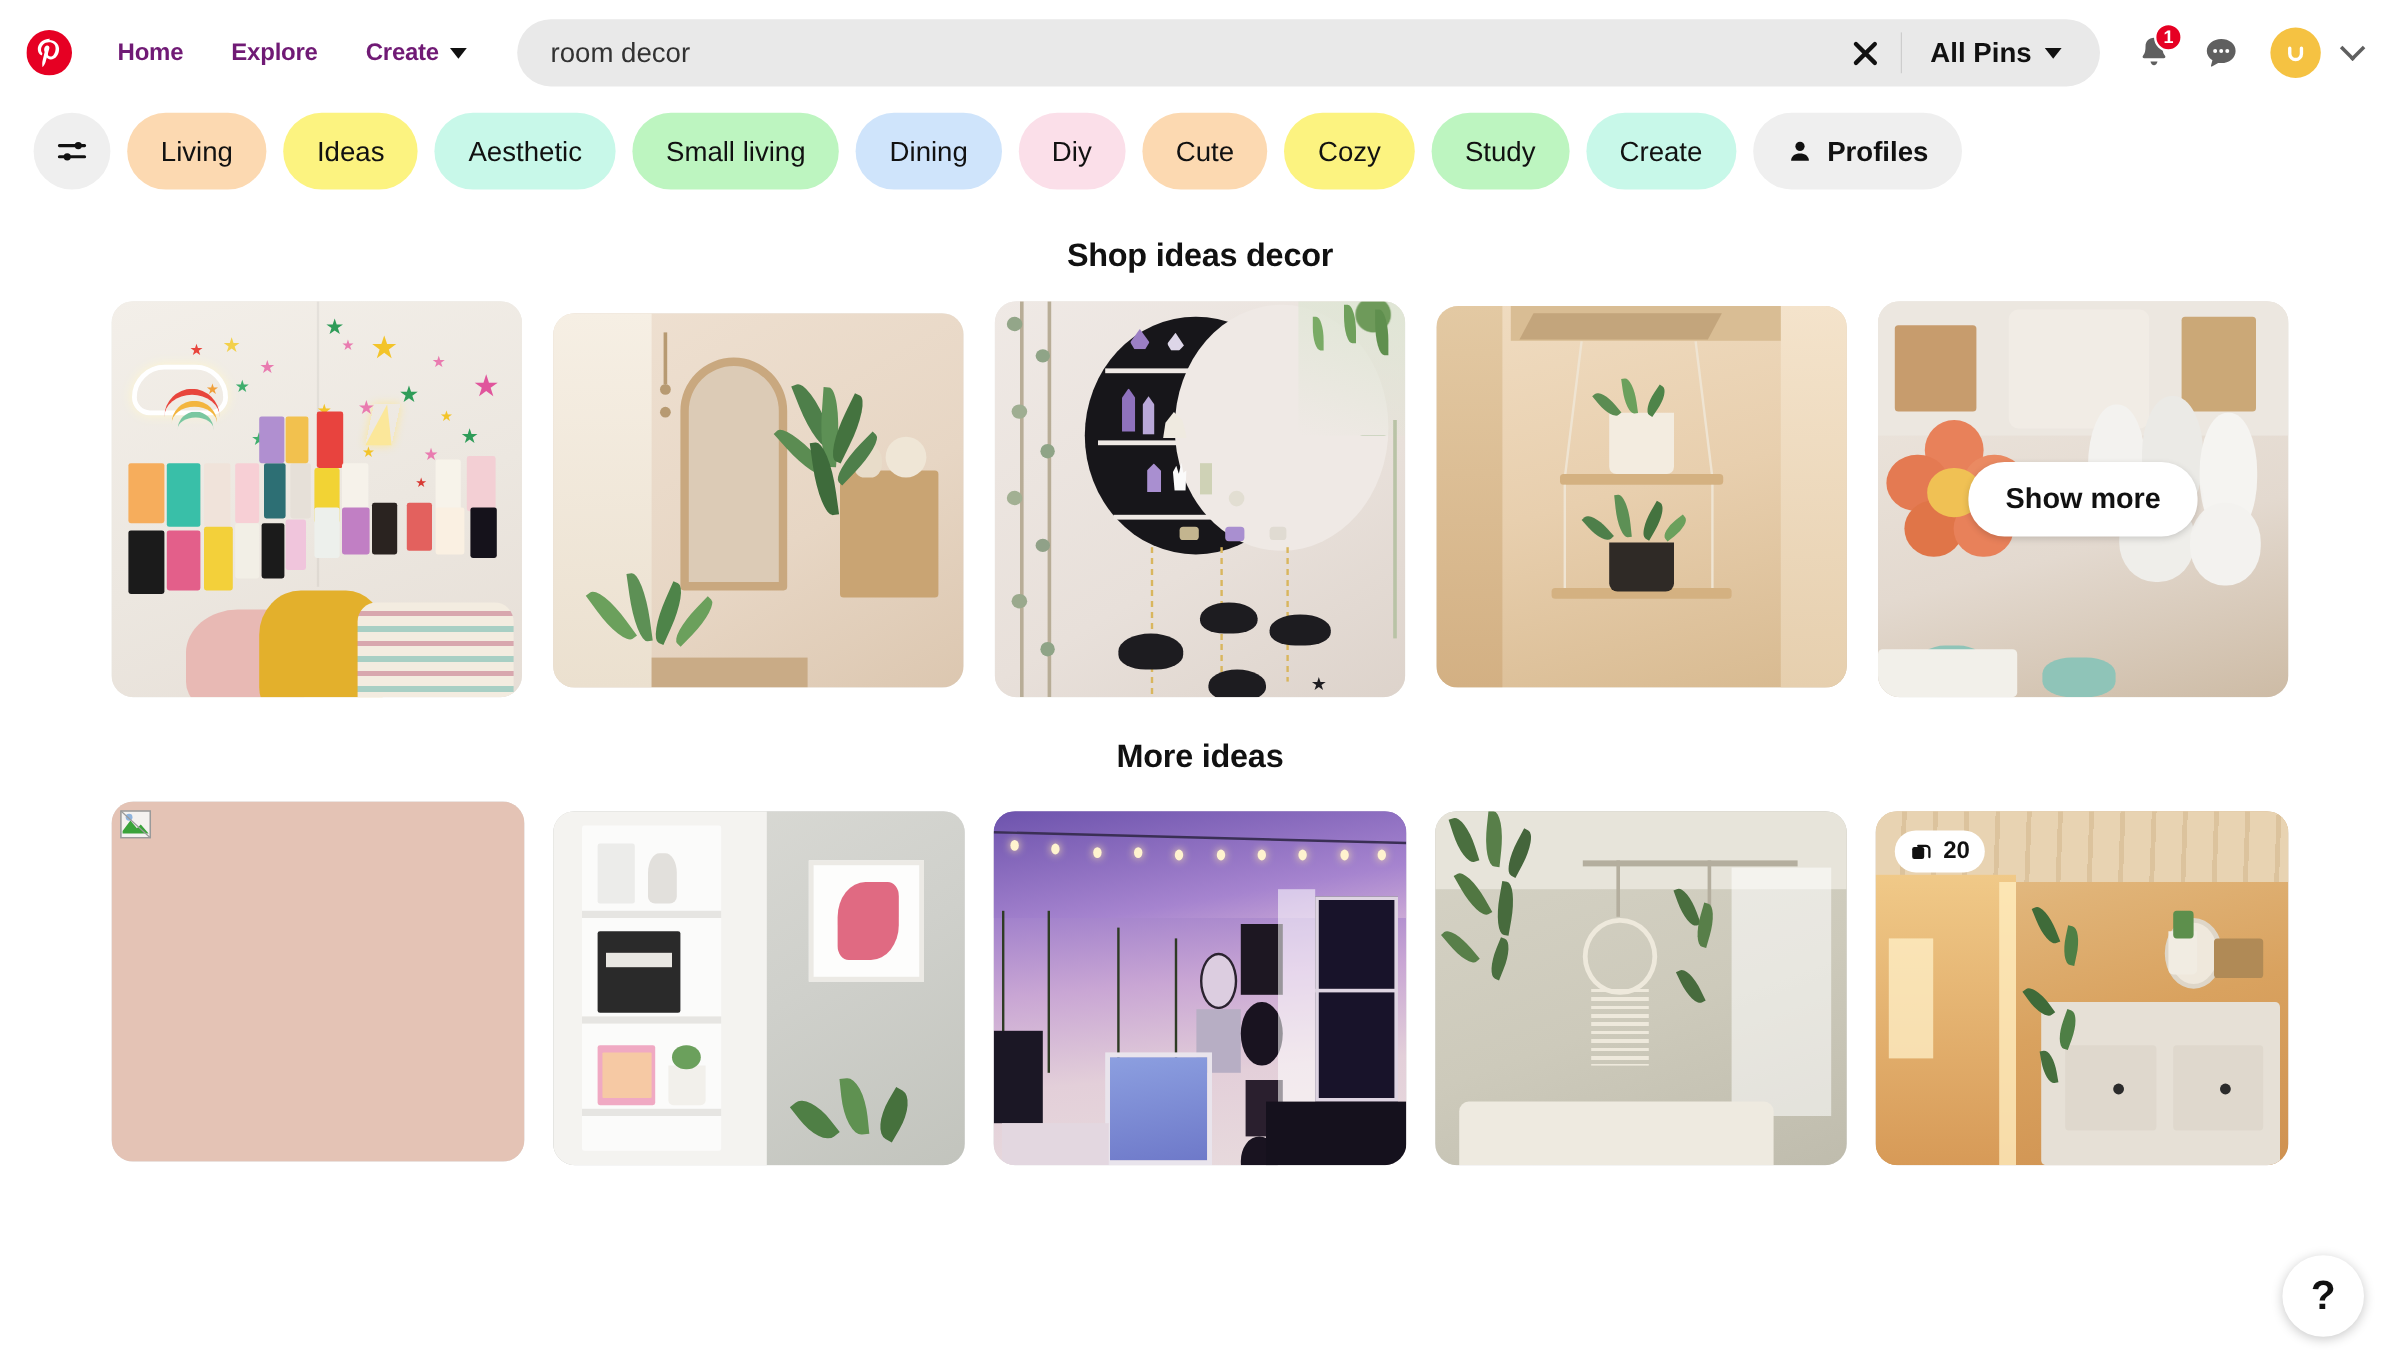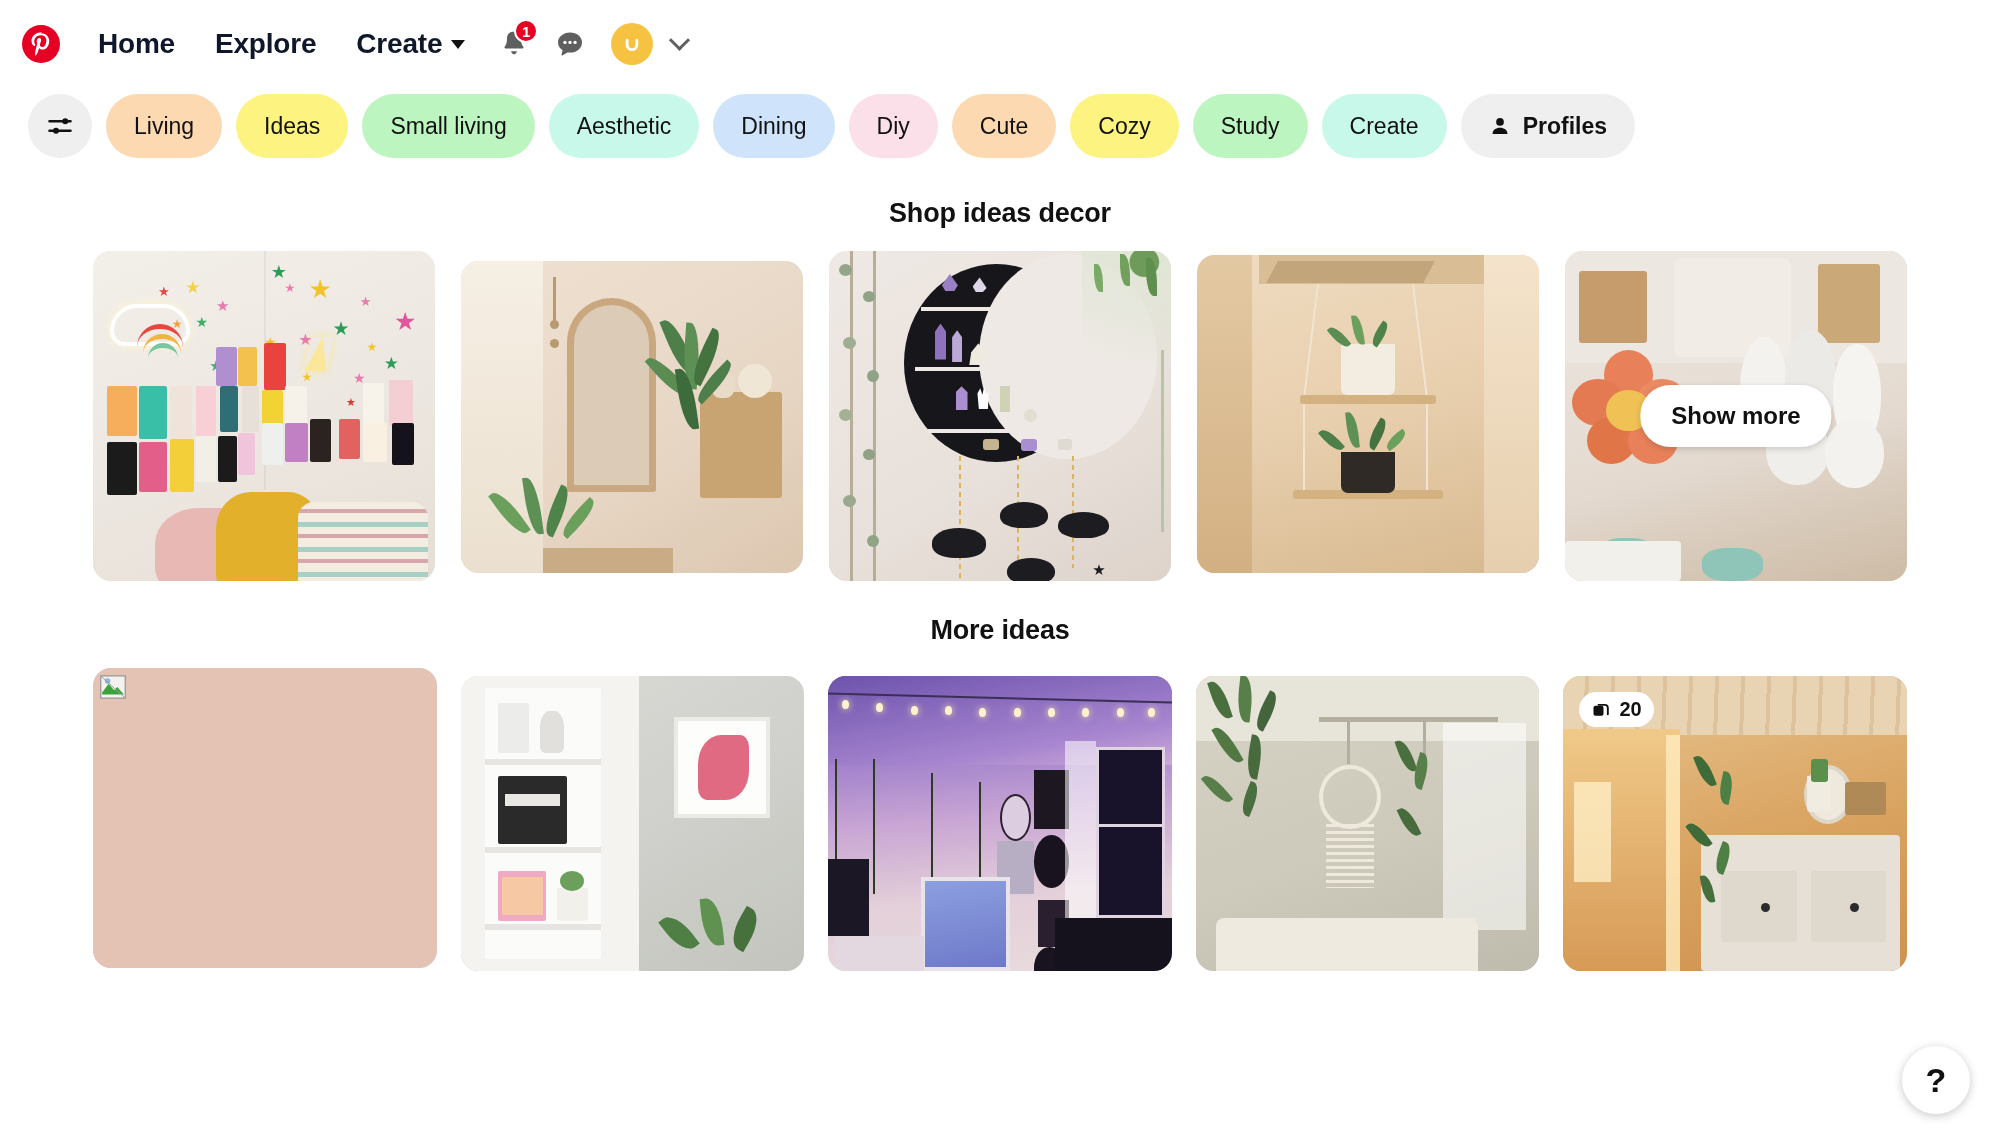--- a/index.html
+++ b/index.html
@@ -24,23 +24,23 @@
   .pin-logo {
     width: 46px; height: 46px;
     display: flex; align-items: center; justify-content: center;
     border-radius: 50%;
     flex: 0 0 auto;
     margin-right: 14px;
   }
   .pin-logo svg { display: block; }
 
   .nav-link {
-    font-size: 28px;
+    font-size: 20px;
     font-weight: bold;
-    color: #0f172a;
+    color: #701a75;
     padding: 12px 20px;
     border-radius: 26px;
     cursor: pointer;
     white-space: nowrap;
     letter-spacing: -0.2px;
   }
   .nav-link.home { background: #ffffff; }
   .nav-create { display: flex; align-items: center; gap: 9px; }
   .caret {
     width: 0; height: 0;
@@ -304,20 +304,33 @@
 
   <div class="nav-link">
     <span>Explore</span>
   </div>
 
   <div class="nav-link nav-create">
     <span>Create</span>
     <span class="caret"></span>
   </div>
 
+  <div class="search-wrap">
+    <div class="search-value" placeholder="Search">room decor</div>
+    <div class="search-clear">
+      <svg width="27" height="27" viewBox="0 0 24 24" aria-hidden="true">
+        <path d="M5 5 L19 19 M19 5 L5 19" stroke="#111111" stroke-width="3.2" stroke-linecap="round"></path>
+      </svg>
+    </div>
+    <div class="search-sep"></div>
+    <div class="search-scope">
+      <span>All Pins</span>
+      <span class="scope-caret"></span>
+    </div>
+  </div>
 
   <div class="hdr-icon">
     <svg width="32" height="32" viewBox="0 0 24 24" aria-hidden="true">
       <path d="M12 2.6c-3.3 0-5.3 2.3-5.3 5.4 0 3.4-.7 4.6-1.6 5.8-.5.6-.1 1.6.8 1.6h12.2c.9 0 1.3-1 .8-1.6-.9-1.2-1.6-2.4-1.6-5.8 0-3.1-2-5.4-5.3-5.4z" fill="#5f5f5f"></path>
       <path d="M9.8 17.5c.3 1.4 1.2 2.3 2.2 2.3s1.9-.9 2.2-2.3z" fill="#5f5f5f"></path>
     </svg>
     <span class="badge">1</span>
   </div>
 
   <div class="hdr-icon">
@@ -350,25 +363,25 @@
     </svg>
   </div>
 
 
   <div class="chip" style="background:#fcd9b1">
     <span>Living</span>
     </div>
   <div class="chip" style="background:#fcf380">
     <span>Ideas</span>
     </div>
+  <div class="chip" style="background:#c8f8e9">
+    <span>Aesthetic</span>
+    </div>
   <div class="chip" style="background:#bdf5c0">
     <span>Small living</span>
-    </div>
-  <div class="chip" style="background:#c8f8e9">
-    <span>Aesthetic</span>
     </div>
   <div class="chip" style="background:#cfe4fb">
     <span>Dining</span>
     </div>
   <div class="chip" style="background:#fbdfe9">
     <span>Diy</span>
     </div>
   <div class="chip" style="background:#fcd9b1">
     <span>Cute</span>
     </div>

